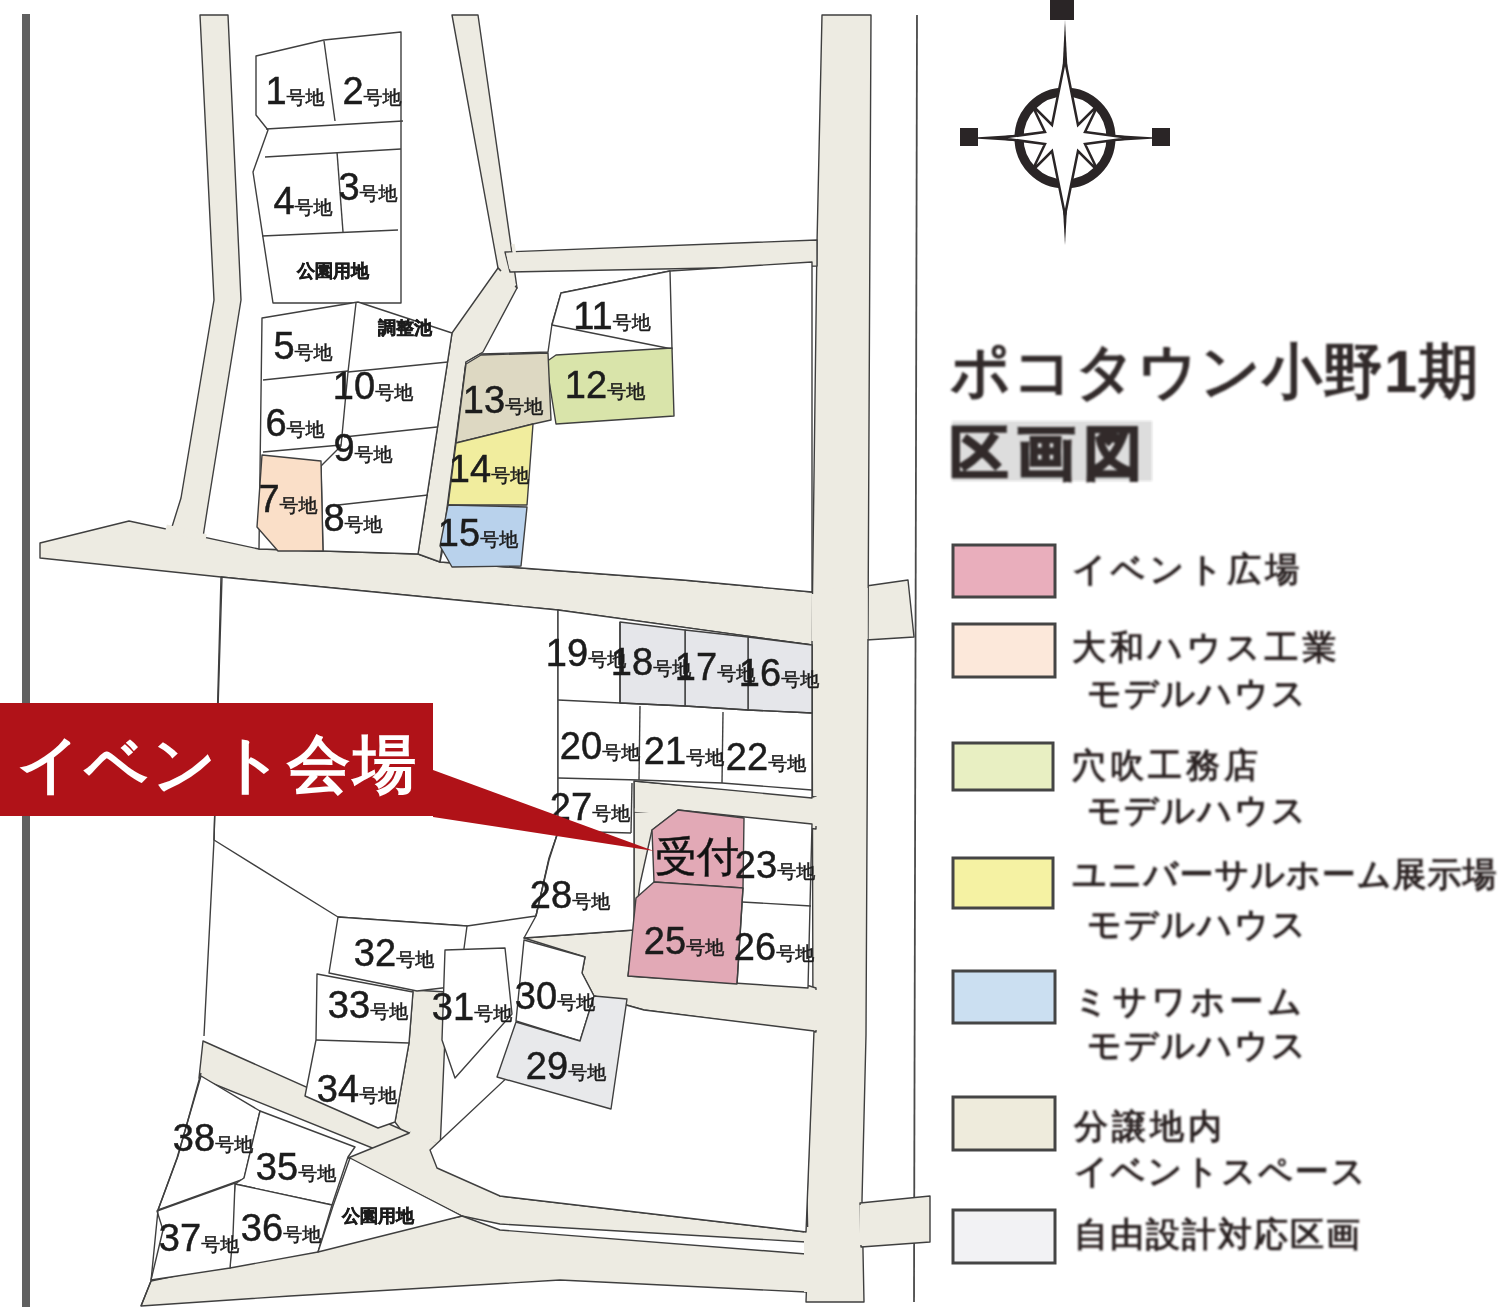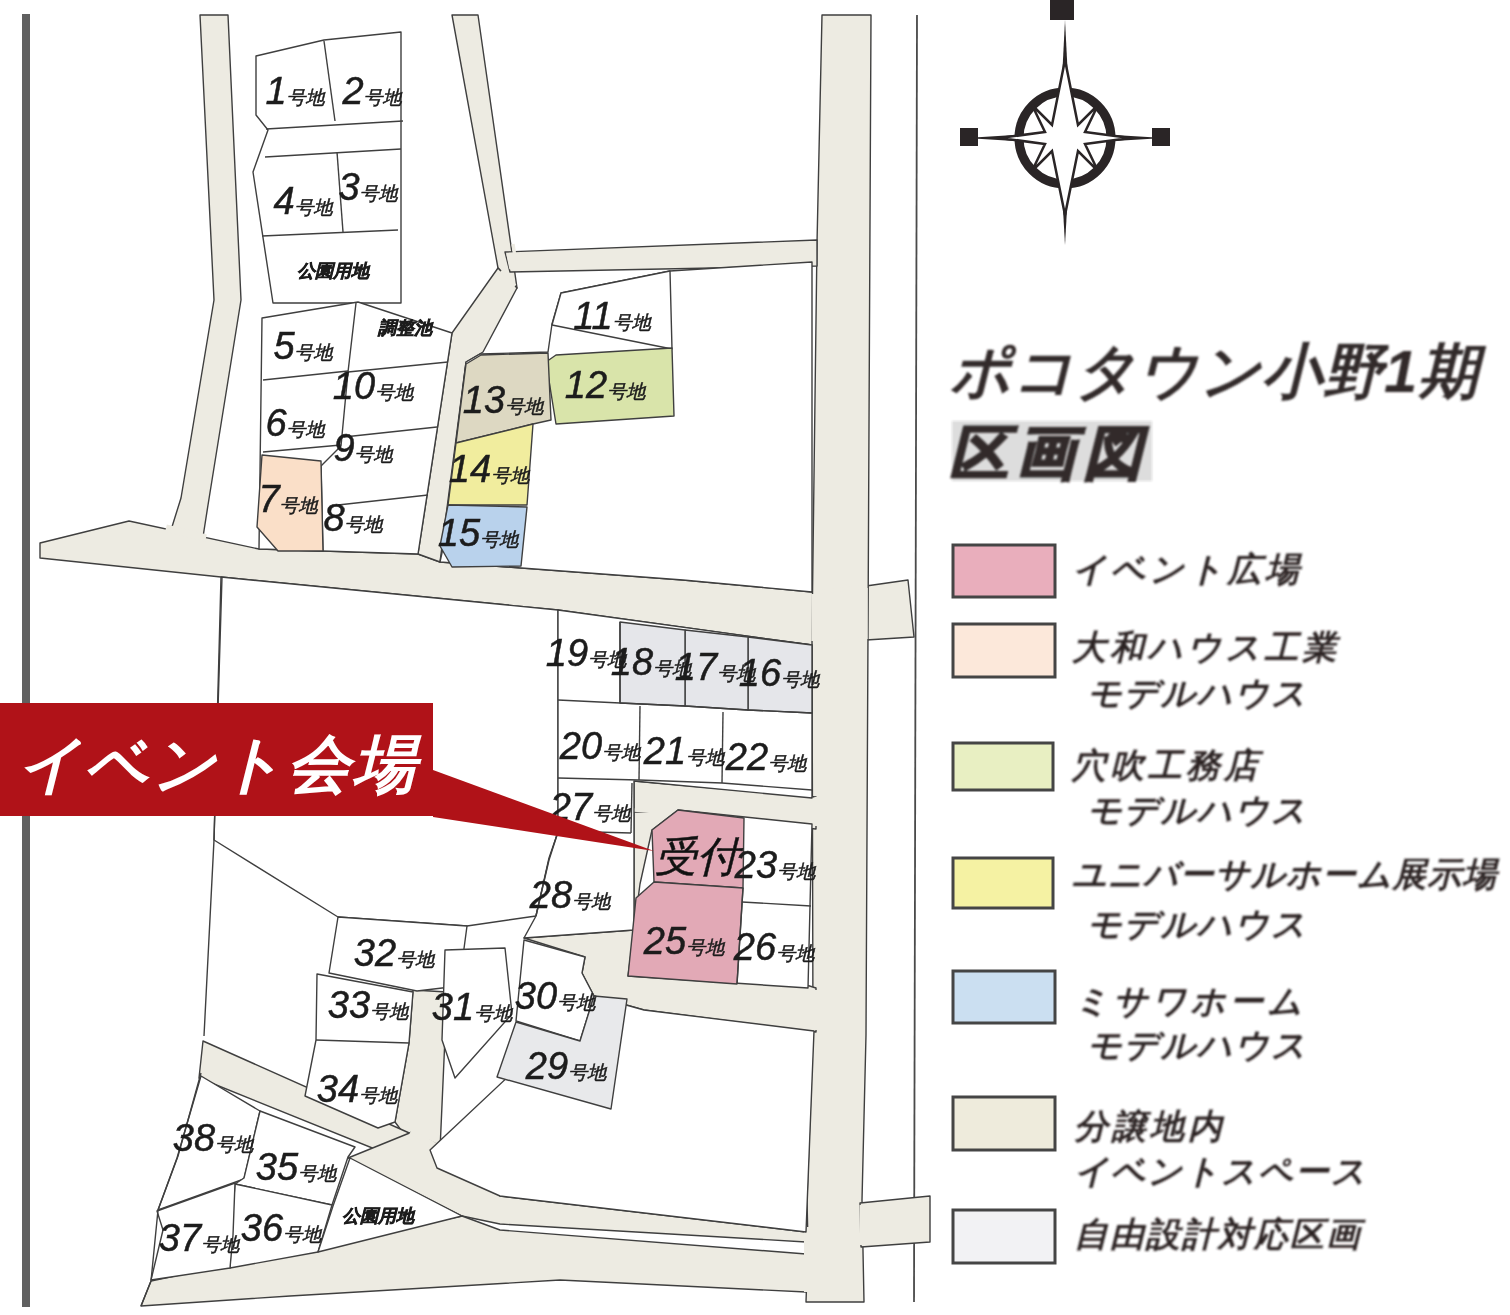--- a/index.html
+++ b/index.html
@@ -1,17 +1,17 @@
 <!DOCTYPE html>
 <html><head>
 <meta charset="utf-8">
 <style>
   html,body{margin:0;padding:0;background:#ffffff;}
   #stage{position:relative;width:1510px;height:1315px;background:#ffffff;overflow:hidden;
-         font-family:"Liberation Sans", sans-serif;font-style:italic;}
+         font-family:"Liberation Sans", sans-serif;}
   svg text{font-family:"Liberation Sans", sans-serif;}
   .num{font-size:38px;fill:#1c1c1c;}
   .gochi{font-size:19px;fill:#1c1c1c;}
   .small{font-size:18px;font-weight:bold;fill:#1c1c1c;}
 </style>
 </head>
 <body>
 <div id="stage">
 <svg width="1510" height="1315" viewBox="0 0 1510 1315" xmlns="http://www.w3.org/2000/svg">
 

